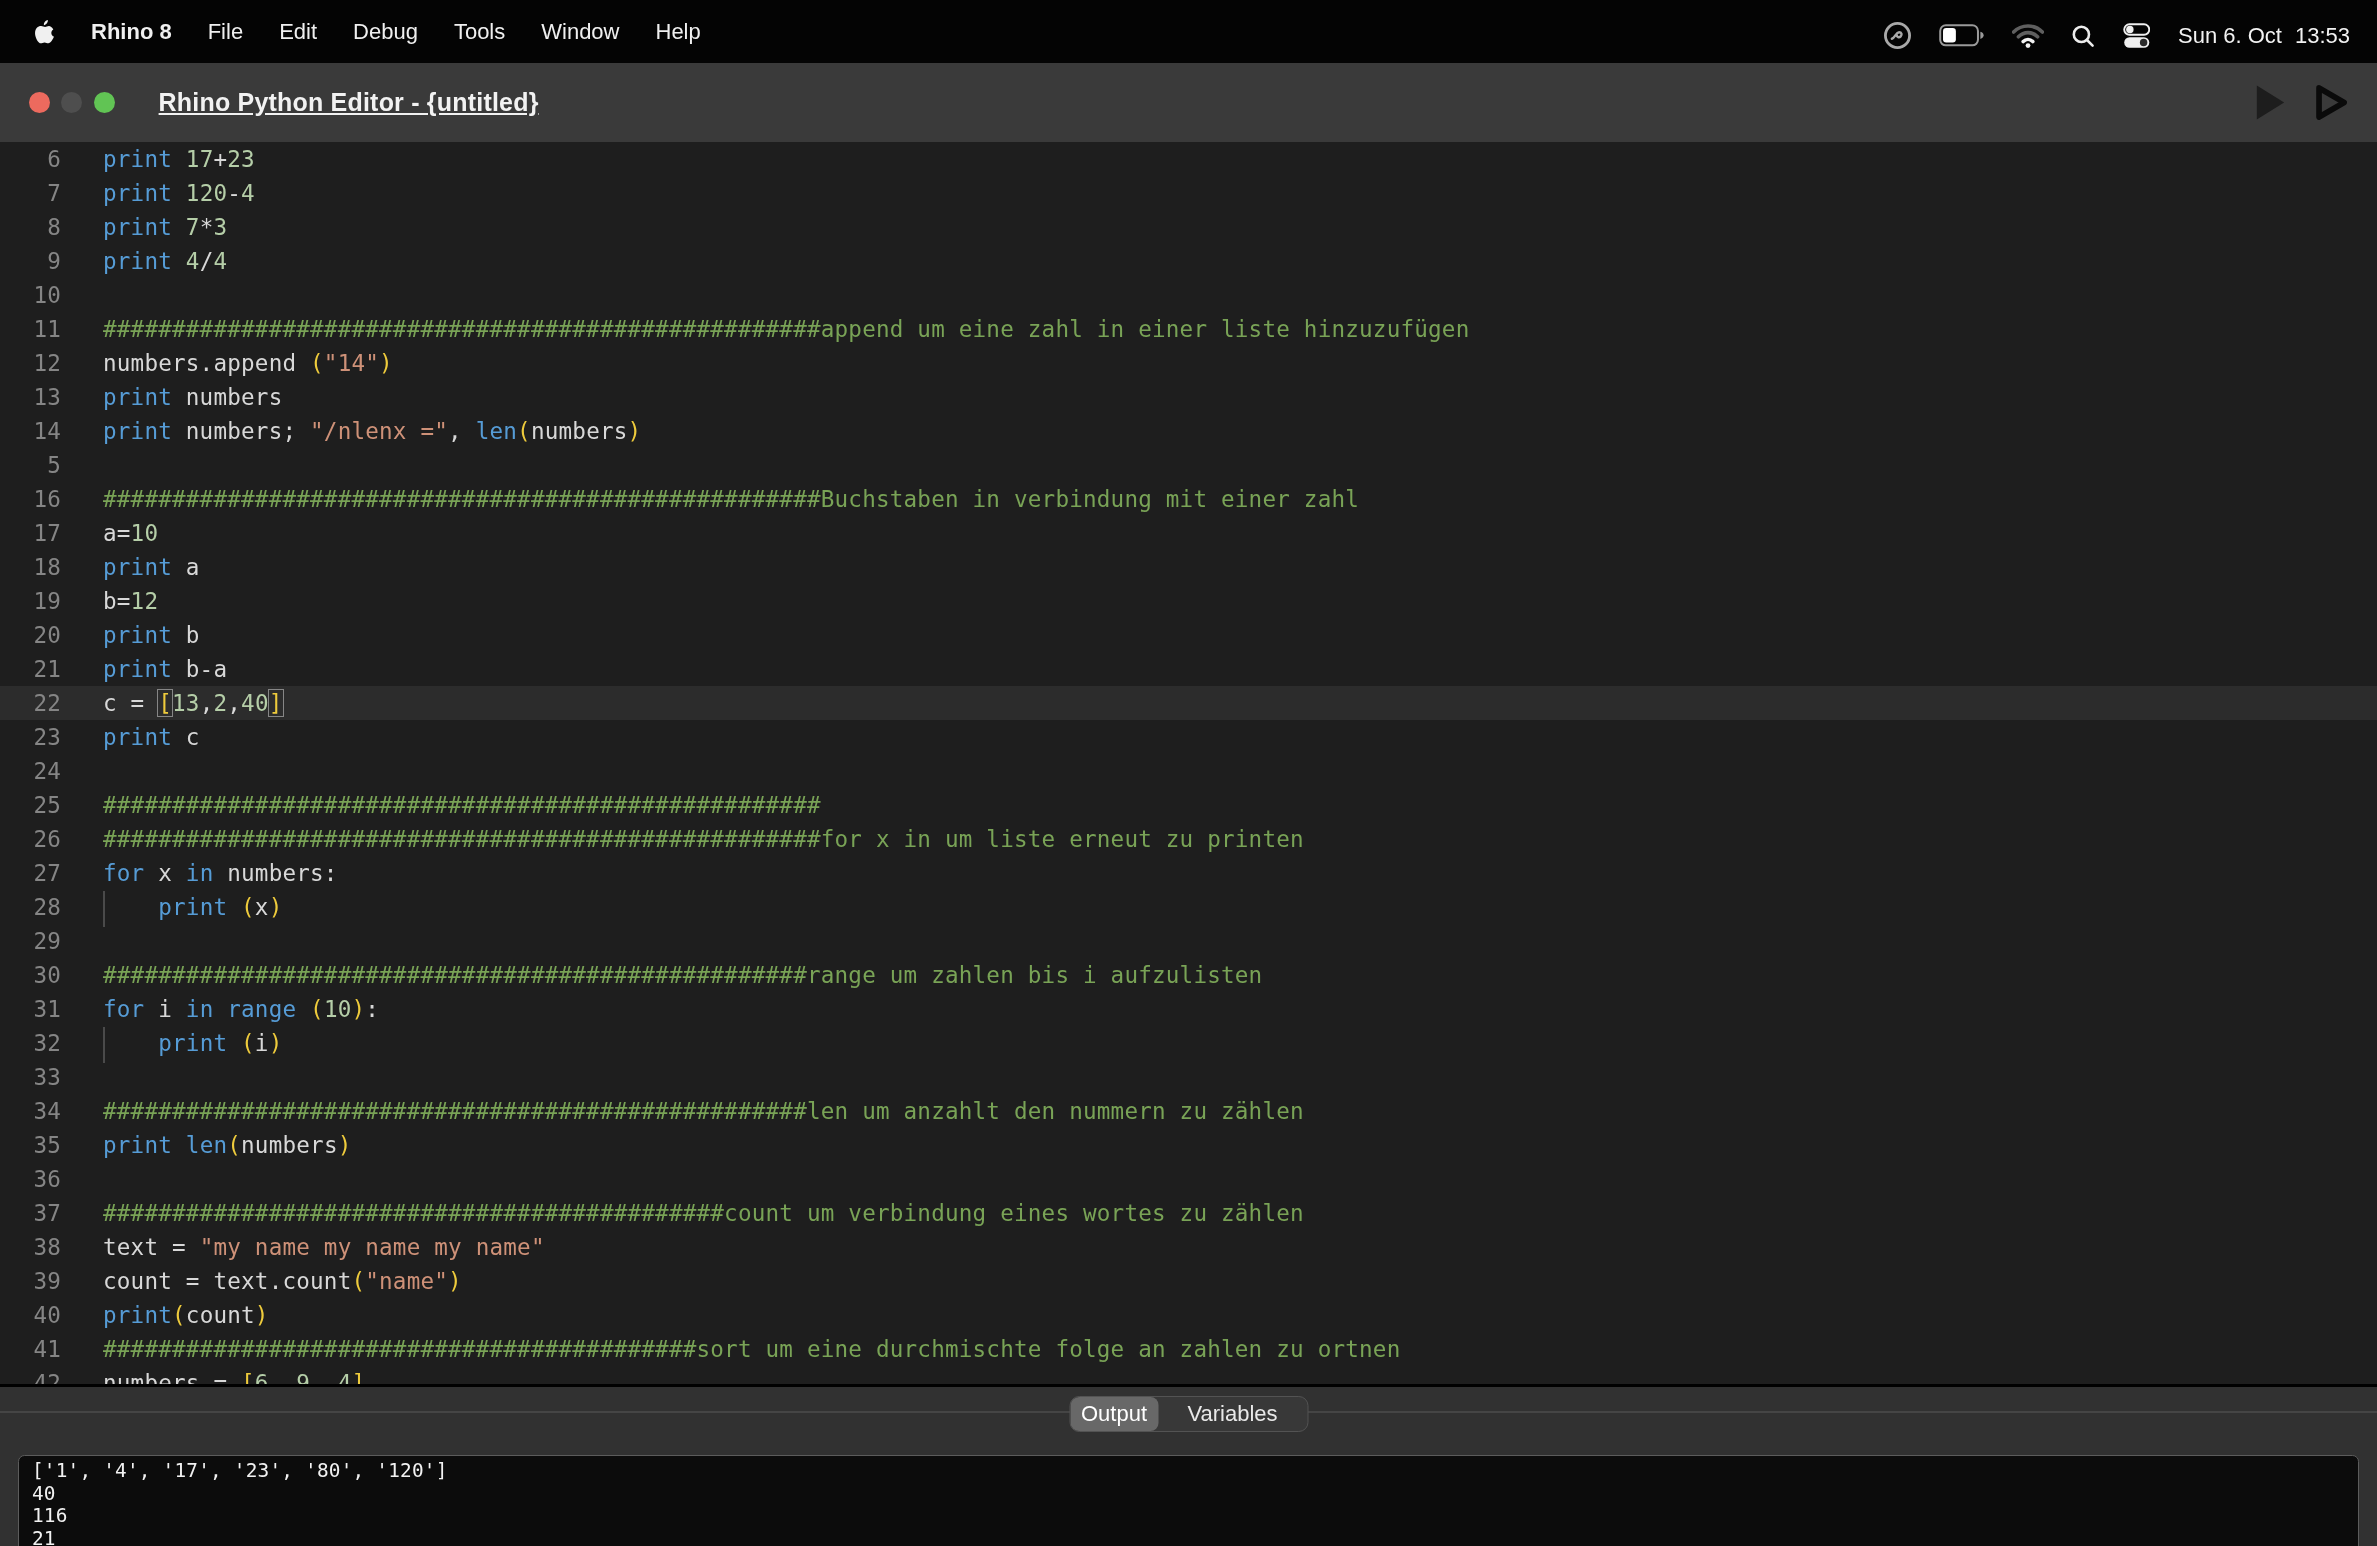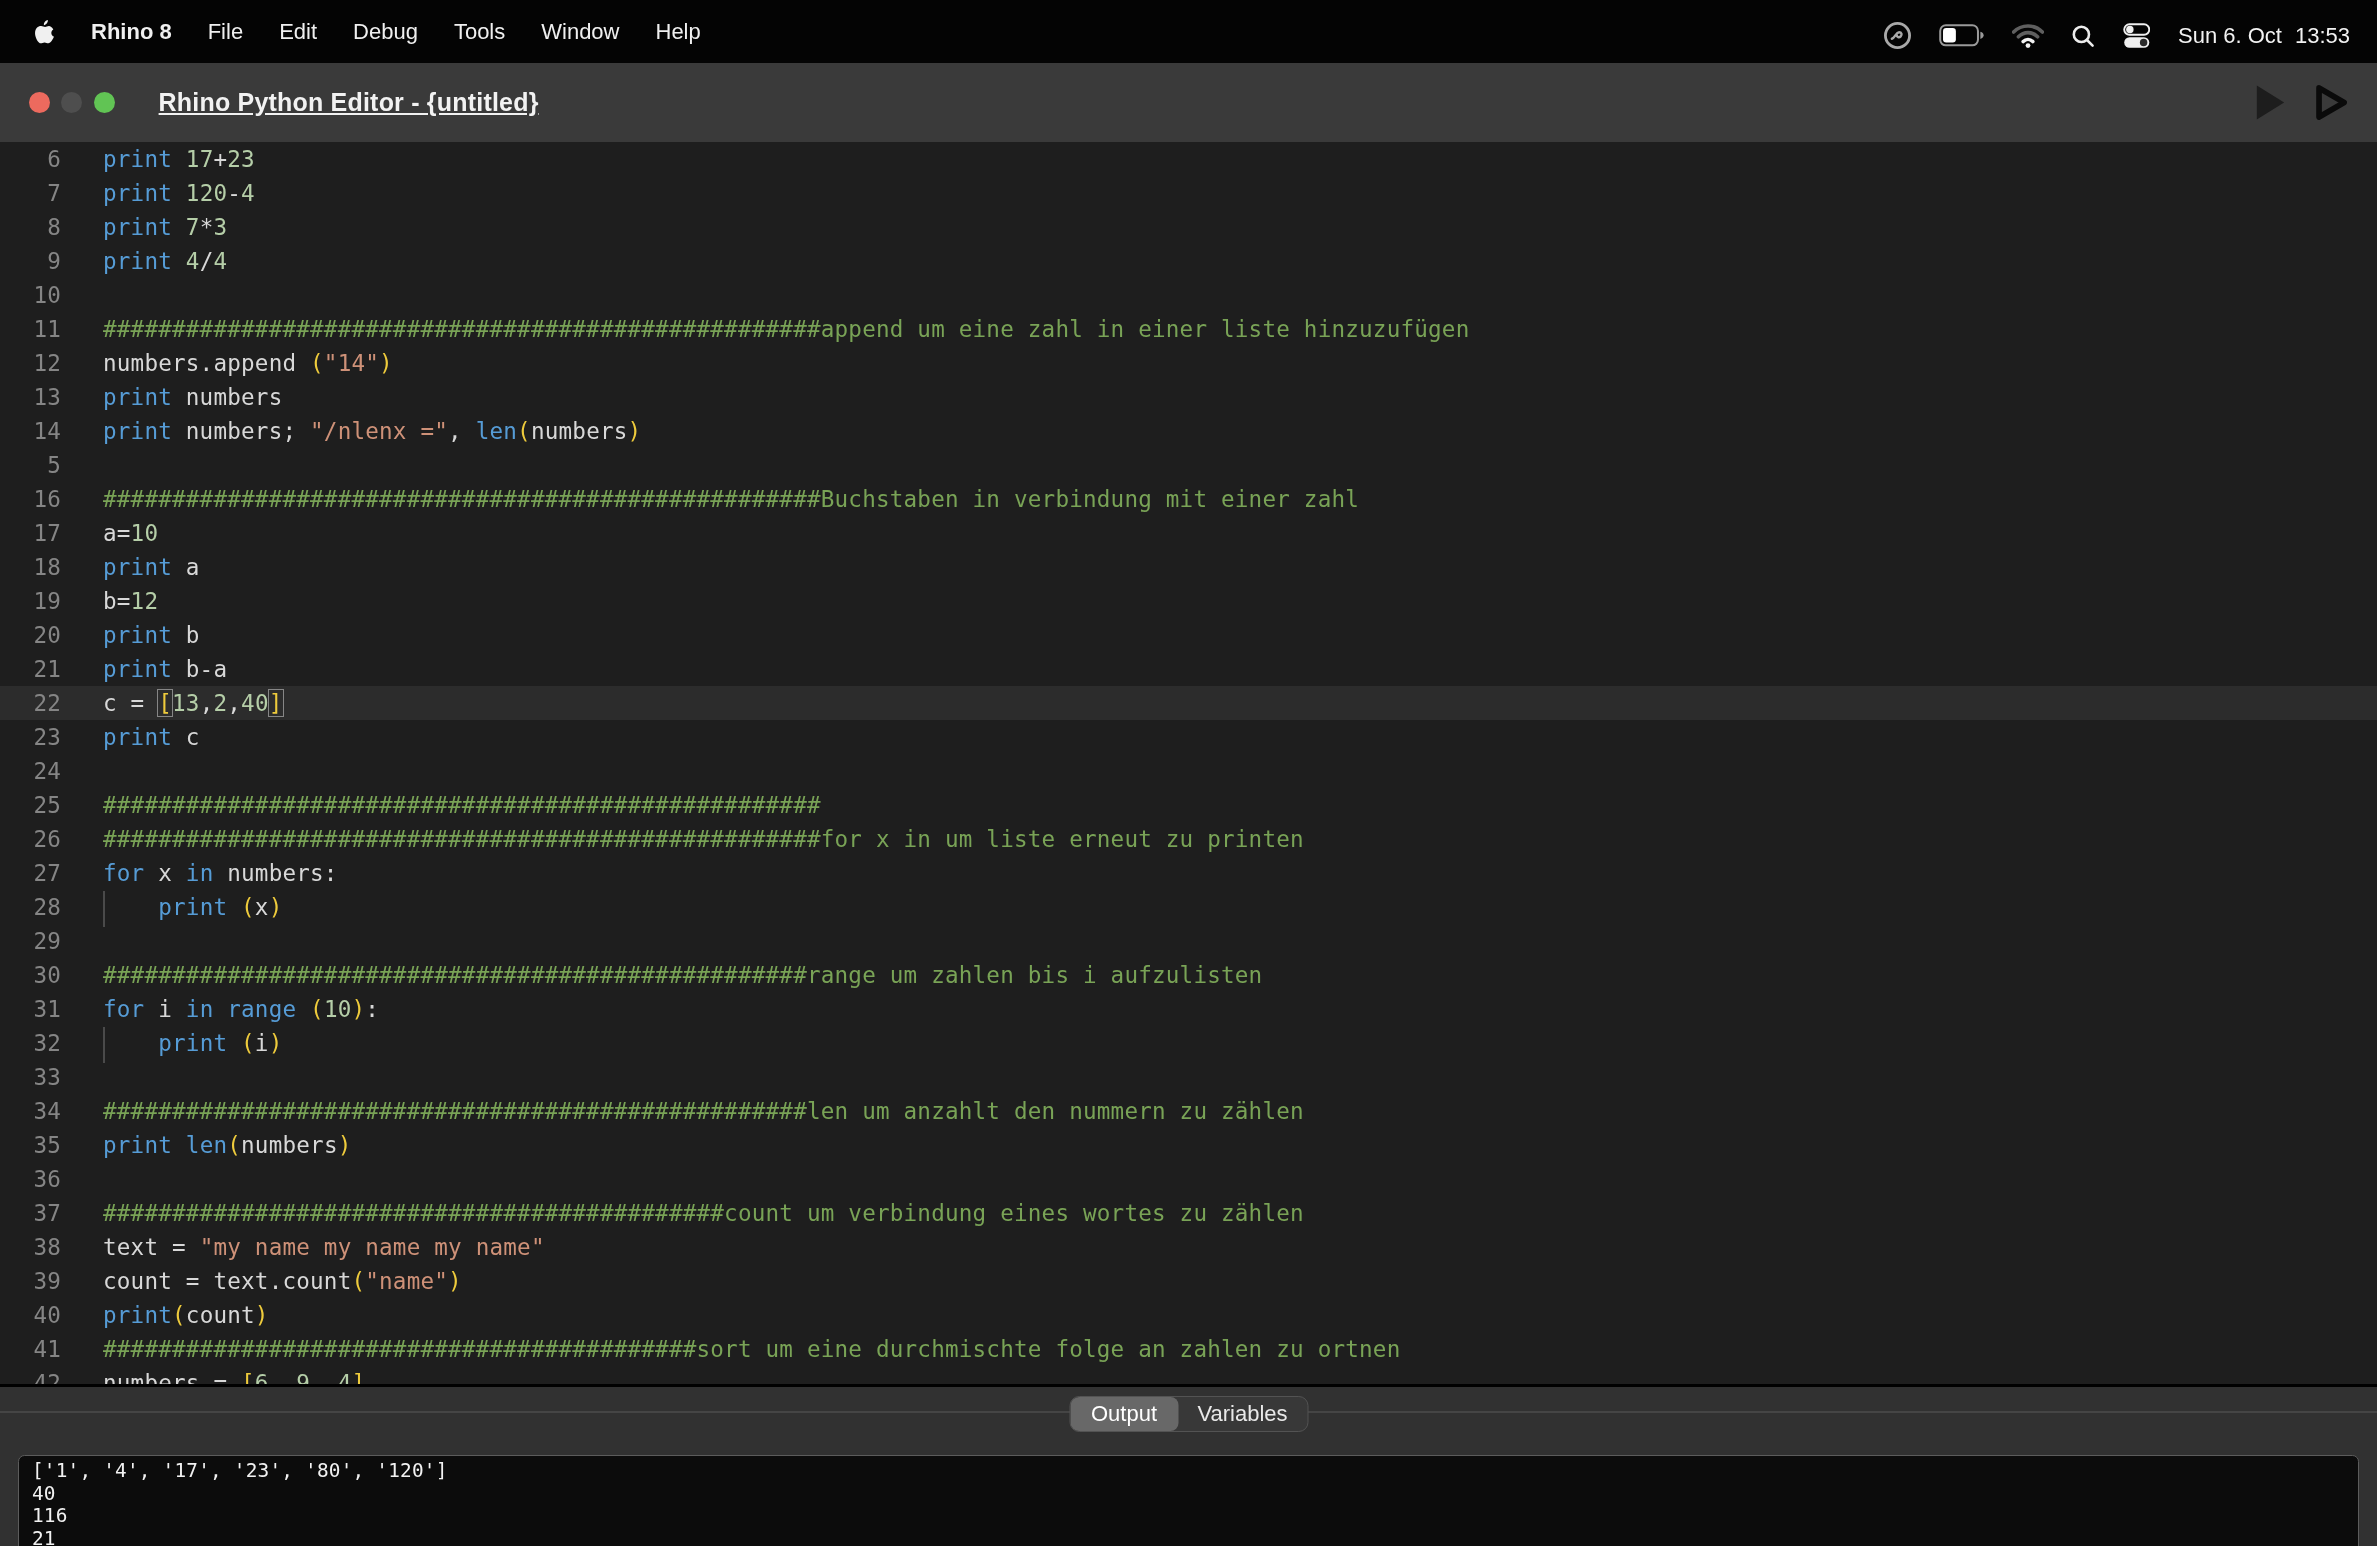--- a/index.html
+++ b/index.html
@@ -45,21 +45,21 @@
 
   
   .bottom-panel{position:absolute;left:0;top:1384px;width:100%;height:162px;background:#313131;
                 border-top:3.2px solid #000;box-sizing:border-box;}
   .panel-line{position:absolute;left:0;right:0;top:24px;height:1.6px;background:#454545;}
   .seg-control{position:absolute;left:50%;top:9px;transform:translateX(-50%);height:36px;width:239px;
                display:flex;border:1.6px solid #535353;border-radius:9.7px;background:#383838;
                box-sizing:border-box;overflow:hidden;z-index:2;}
   .seg{display:flex;align-items:center;justify-content:center;font-size:22px;color:#e9e9e9;cursor:default;}
   .seg.selected{background:#686868;color:#ffffff;border-radius:8px;font-weight:400;}
-  .seg-output{width:108px;}
+  .seg-output{width:88px;}
   .seg-variables{flex:1;}
 
   .output-box{position:absolute;left:18px;right:18px;top:68px;height:109px;background:#0c0c0c;
               border:1.6px solid #5c5c5c;border-radius:6.5px;box-sizing:border-box;overflow:hidden;
               padding:4px 13px;font-family:"DejaVu Sans Mono",monospace;font-size:19.4px;
               letter-spacing:0.2px;line-height:22.6px;color:#f2f2f2;}
   .out-line{white-space:pre;}
 
   svg{display:block;}
 </style>

